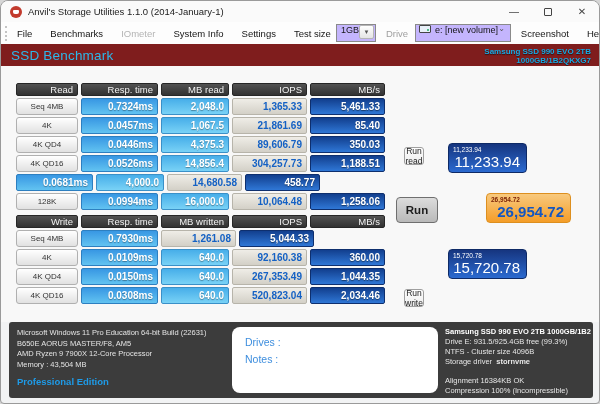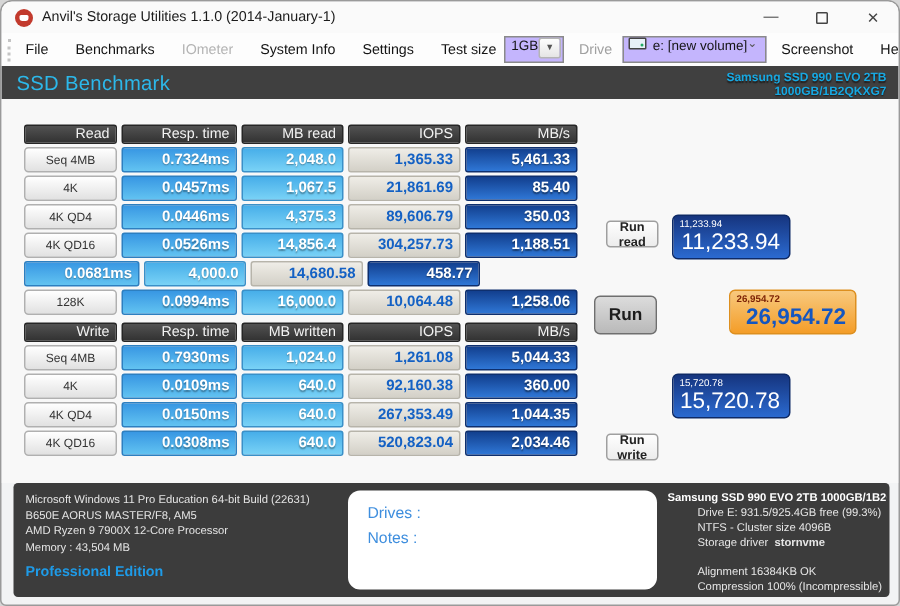--- a/index.html
+++ b/index.html
@@ -28,21 +28,21 @@
   .ts-combo { width:56px; }
   .ts-combo .combo-text { flex:1; padding-left:4px; }
   .combo-btn { width:15px; height:14px; margin-right:1px; background:linear-gradient(#fefefe,#e5e5e5); border:1px solid #b5b5b5; border-radius:2px; display:flex; align-items:center; justify-content:center; font-size:6px; color:#555; }
   .drive-combo { width:124px; margin-left:2px; }
   .drive-glyph { width:12px; height:8px; border:1px solid #444; border-radius:1px; margin:0 4px 0 3px; position:relative; background:#e8f0f8; }
   .drive-glyph:after { content:""; position:absolute; right:1px; bottom:1px; width:2px; height:2px; background:#2a6; border-radius:50%; }
   .drive-combo .combo-text { flex:1; white-space:nowrap; overflow:hidden; }
   .chev { padding-right:5px; color:#555; font-size:8px; line-height:8px; }
 
   
-  .app-header { height:22px; background:#404040; display:flex; align-items:center; padding:0 8px 0 10px; }
+  .app-header { height:22px; background:#7f1d1d; display:flex; align-items:center; padding:0 8px 0 10px; }
   .app-header-title { color:#2cb8ea; font-size:13.5px; letter-spacing:.2px; }
   .device { margin-left:auto; text-align:right; line-height:9px; padding-top:1px; }
   .device div { color:#17a8e2; font-size:8px; font-weight:bold; text-shadow:0 1px 1px rgba(0,0,0,.6); }
 
   
   .main { position:relative; height:256px; background:#f8f8f8; }
 
   .bench-table { position:absolute; left:15px; }
   .t-read { top:17px; } .t-write { top:149px; }
   .trow { display:flex; gap:3px; margin-bottom:2px; height:17px; }
@@ -50,21 +50,21 @@
   .cell { border-radius:2px; display:flex; align-items:center; font-weight:bold; font-size:10px; }
   .c1 { width:62px; } .c2 { width:77px; } .c3 { width:68px; } .c4 { width:75px; } .c5 { width:75px; }
   .num { justify-content:flex-end; padding-right:4px; }
   .h-cell { background:linear-gradient(#525252,#323232); border:1px solid #262626; color:#f2f2f2; font-weight:normal; font-size:9.5px; justify-content:flex-end; padding-right:4px; }
   .lbl-cell { background:linear-gradient(#ffffff,#e1e1e1); border:1px solid #b0b0b0; border-radius:3px; color:#333; font-weight:normal; font-size:8px; justify-content:center; }
   .resp-cell { background:linear-gradient(#3897e3,#62c3f1); border:1px solid #2d7fc0; color:#fff; text-shadow:0 1px 1px rgba(0,0,0,.35); }
   .amt-cell  { background:linear-gradient(#47aee9,#79d2f6); border:1px solid #3a90c8; color:#fff; text-shadow:0 1px 1px rgba(0,0,0,.35); }
   .iops-cell { background:linear-gradient(#efede7,#d3d0c7); border:1px solid #b7b4aa; color:#1461c4; }
   .mbps-cell { background:linear-gradient(#123f8e,#2f77d6); border:1px solid #0e2f6e; color:#fff; text-shadow:0 1px 1px rgba(0,0,0,.45); }
 
-  .btn-small { position:absolute; width:35px; height:18px; background:linear-gradient(#fefefe,#ececec); border:1px solid #9f9f9f; border-radius:3px; font-size:8.5px; color:#222; display:flex; align-items:center; justify-content:center;font-weight:bold; }
+  .btn-small { position:absolute; width:20px; height:18px; background:linear-gradient(#fefefe,#ececec); border:1px solid #9f9f9f; border-radius:3px; font-size:8.5px; color:#222; display:flex; align-items:center; justify-content:center; }
   .btn-run-read { left:403px; top:81px; }
   .btn-run-write { left:403px; top:187px;margin-top:36px; }
   .btn-run { position:absolute; left:395px; top:131px; width:42px; height:26px; background:linear-gradient(#dcdcdc,#b9b9b9); border:1px solid #6f6f6f; border-radius:4px; font-size:11.5px; font-weight:bold; color:#1c1c1c; display:flex; align-items:center; justify-content:center; }
 
   .score { position:absolute; border-radius:4px; padding:2px 6px 0 4px; }
   .score .peak { font-size:6.5px; line-height:7px; display:block; }
   .score .big  { display:block; text-align:right; font-size:15px; line-height:17px; }
   .score-blue { background:linear-gradient(#16357f,#2b6ad0); border:1px solid #0e2a66; }
   .score-blue .peak { color:#fff; }
   .score-blue .big { color:#fff; }
@@ -75,21 +75,21 @@
   .score-total .big { color:#1456c0; font-weight:bold; }
 
   
   .bottom { position:absolute; left:8px; top:321px; width:584px; height:76px; background:#3c3c3c; border-radius:3px; }
   .sysinfo { position:absolute; left:8px; top:6px; color:#e4e4e4; font-size:7.5px; line-height:10.5px; white-space:nowrap; }
   .edition { position:absolute; left:8px; top:54px; color:#1e9be8; font-weight:bold; font-size:9.5px; }
   .notes-box { position:absolute; left:223px; top:5px; width:206px; height:66px; background:#fff; border-radius:8px; padding:7px 11px 0 13px; }
   .notes-box div { color:#3e8ede; font-size:10.5px; line-height:17px; }
   .driveinfo { position:absolute; left:436px; top:5px; width:146px; color:#e6e6e6; font-size:7.5px; line-height:10px; overflow:hidden; }
   .di-model { font-weight:bold; color:#fff; white-space:nowrap; }
-  .di-line { white-space:nowrap;margin-left:20px; }
+  .di-line { white-space:nowrap; }
   .di-gap { margin-top:9px; }
   .bold { font-weight:bold; }
 </style>
 </head>
 <body>
 
 <div class="window">
 
   <div class="titlebar">
     <span class="app-ico">
@@ -200,21 +200,20 @@
       <div class="trow hdr">
         <span class="cell c1 h-cell">Write</span>
         <span class="cell c2 h-cell">Resp. time</span>
         <span class="cell c3 h-cell">MB written</span>
         <span class="cell c4 h-cell">IOPS</span>
         <span class="cell c5 h-cell">MB/s</span>
       </div>
       <div class="trow" style="">
         <span class="cell c1 lbl-cell">Seq 4MB</span>
         <span class="cell c2 num resp-cell">0.7930ms</span>
-        <span class="cell c3 num amt-cell">1,024.0</span>
         <span class="cell c4 num iops-cell">1,261.08</span>
         <span class="cell c5 num mbps-cell">5,044.33</span>
       </div>
         <div class="trow" style="">
         <span class="cell c1 lbl-cell">4K</span>
         <span class="cell c2 num resp-cell">0.0109ms</span>
         <span class="cell c3 num amt-cell">640.0</span>
         <span class="cell c4 num iops-cell">92,160.38</span>
         <span class="cell c5 num mbps-cell">360.00</span>
       </div>

